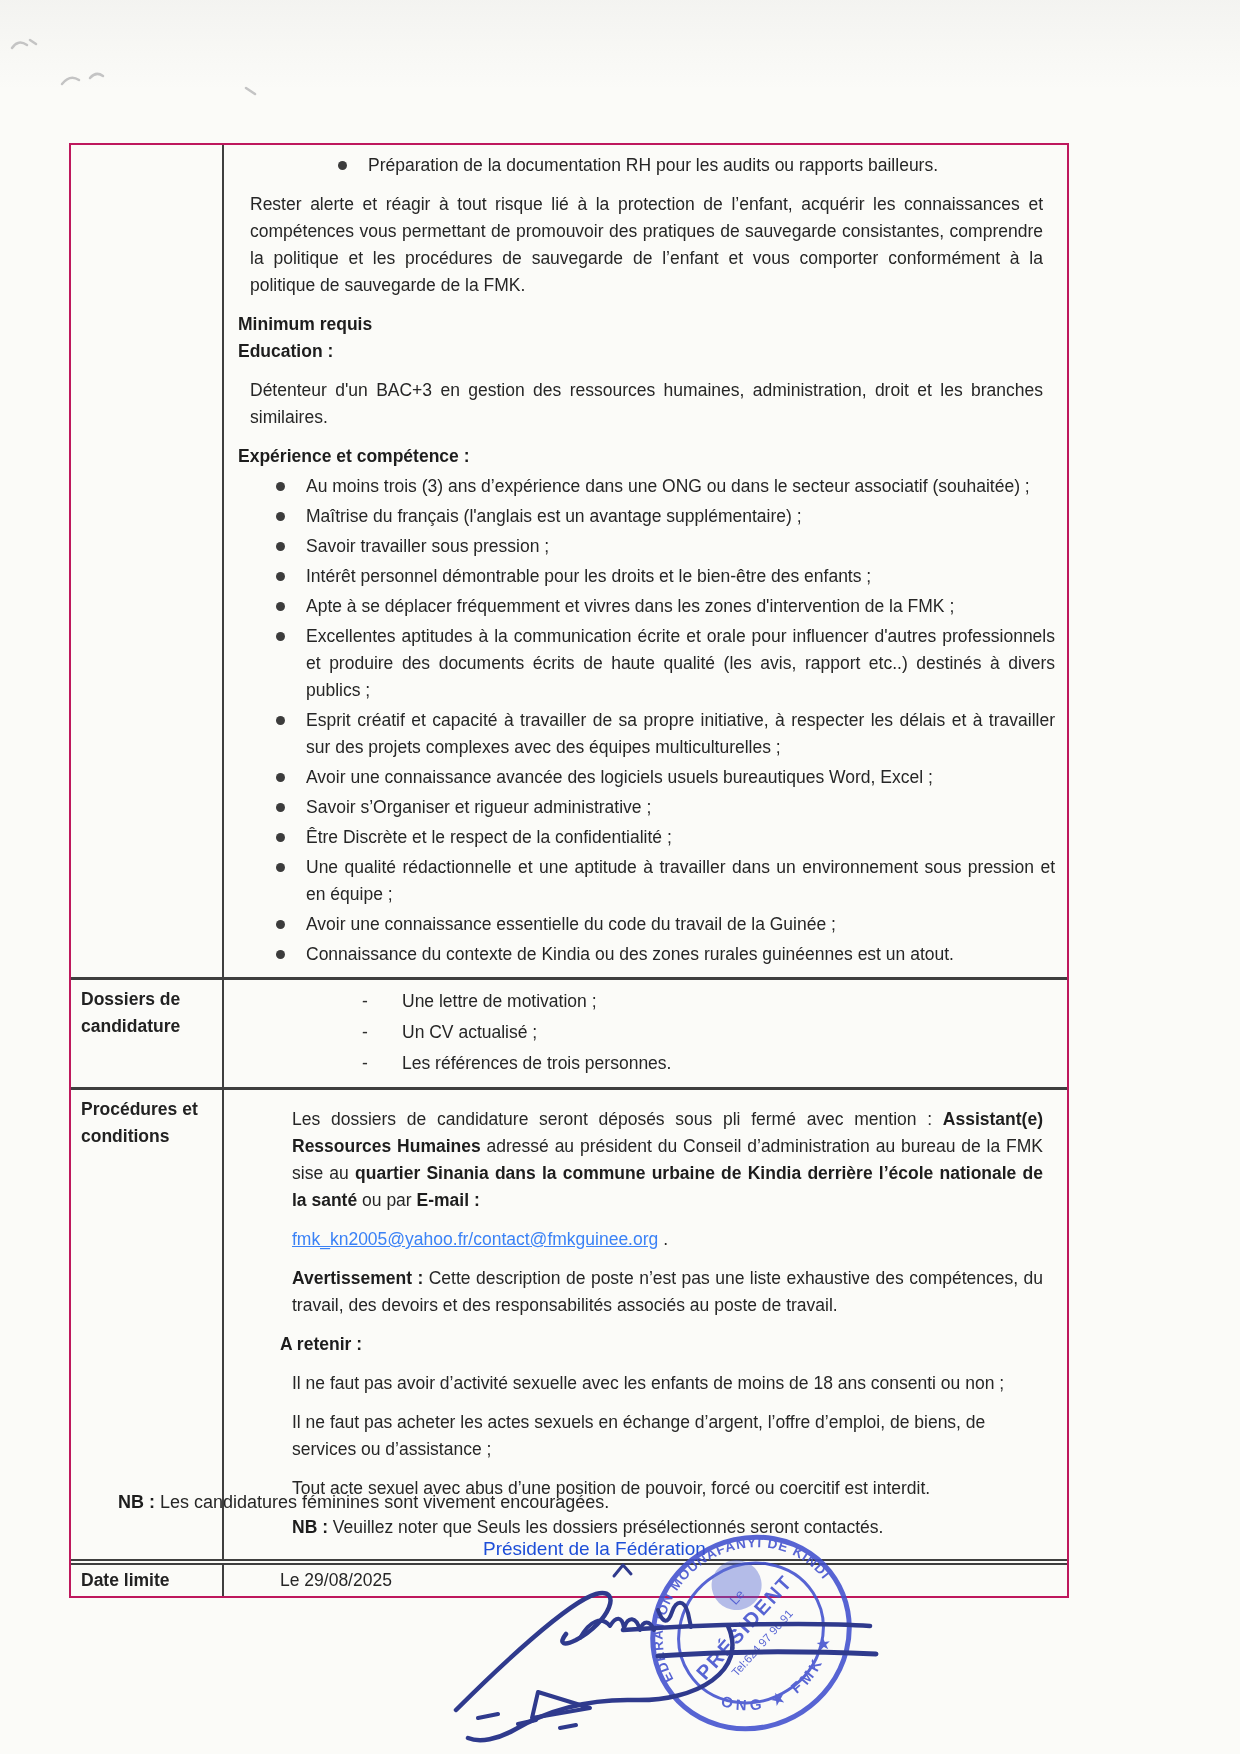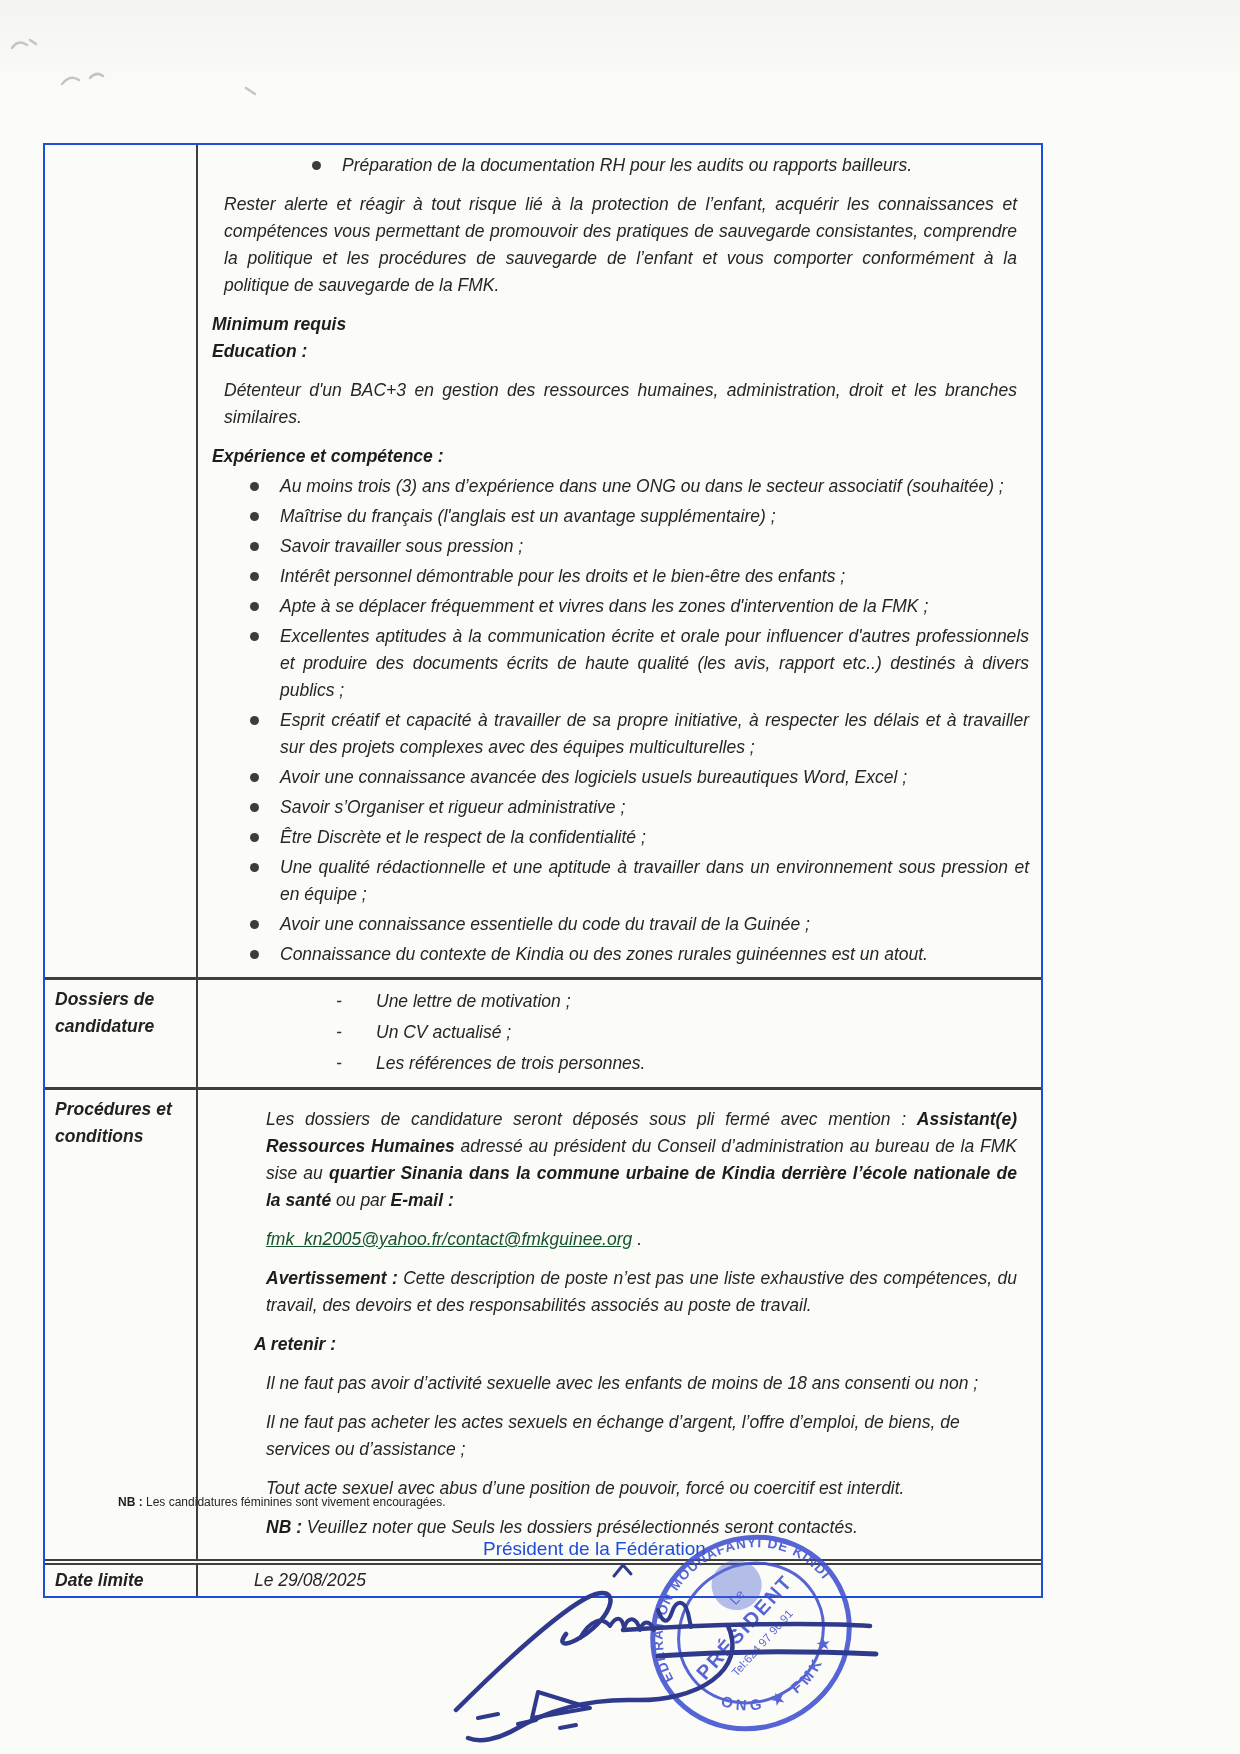--- a/index.html
+++ b/index.html
@@ -6,23 +6,23 @@
   body{
     width:1240px;height:1754px;position:relative;
     background:#fbfbf8;
     font-family:"Liberation Sans", sans-serif;
     color:#262626;
     overflow:hidden;
   }
   .scan-top{position:absolute;left:0;top:0;width:1240px;height:90px;
     background:linear-gradient(180deg,rgba(120,120,120,.06),rgba(120,120,120,0));pointer-events:none;}
   .doc-table{
-    position:absolute;left:43px;top:143px;width:1000px;
-    border:2px solid #1d4ed8;box-sizing:border-box;
-    font-size:17.5px;line-height:27px;font-style:italic;
+    position:absolute;left:69px;top:143px;width:1000px;
+    border:2px solid #be185d;box-sizing:border-box;
+    font-size:17.5px;line-height:27px;
   }
   .trow{display:flex;}
   .trow + .trow{border-top:3px solid #3f3f3f;gap:42px;}
   .trow.r4{border-top:6px double #3f3f3f;}
   .lbl{flex:0 0 153px;border-right:2px solid #3f3f3f;font-weight:bold;
     padding:6px 8px 6px 10px;box-sizing:border-box;color:#222;}
   .cnt{flex:1 1 auto;padding:4px 12px 6px 14px;box-sizing:border-box;min-width:0;}
   .para{margin:12px;}
   .just{text-align:justify;}
   b,.bold{font-weight:bold;color:#1d1d1d;}
@@ -30,22 +30,22 @@
   
   .blist-lg{padding-left:100px;}
   .blist-sm{padding-left:38px;}
   .bitem{display:flex;margin:3px 0;}
   .dot{flex:0 0 9px;width:9px;height:9px;border-radius:50%;background:#3c3c3c;margin:9px 21px 0 0;}
   .btx{flex:1 1 auto;min-width:0;}
   
   .dlist{padding-left:82px;}
   .ditem{display:flex;margin:4px 0;}
   .dashm{flex:0 0 40px;color:#2f2f2f;}
-  .link{color:#14532d;text-decoration:underline;cursor:pointer;}
-  .nb-footer{position:absolute;left:118px;top:1489px;font-size:12px;line-height:26px;color:#262626;}
+  .link{color:#3b82f6;text-decoration:underline;cursor:pointer;}
+  .nb-footer{position:absolute;left:118px;top:1489px;font-size:18px;line-height:26px;color:#262626;}
   .president{position:absolute;left:483px;top:1538px;font-size:19px;color:#1d4ed8;}
   .stamp-svg{position:absolute;left:645px;top:1533px;z-index:2;opacity:.88;}
   .sig-svg{position:absolute;left:418px;top:1560px;z-index:5;}
   .pencil-svg{position:absolute;left:0;top:18px;z-index:1;}
 </style>
 </head>
 <body>
 
 <div class="scan-top"></div>
 

